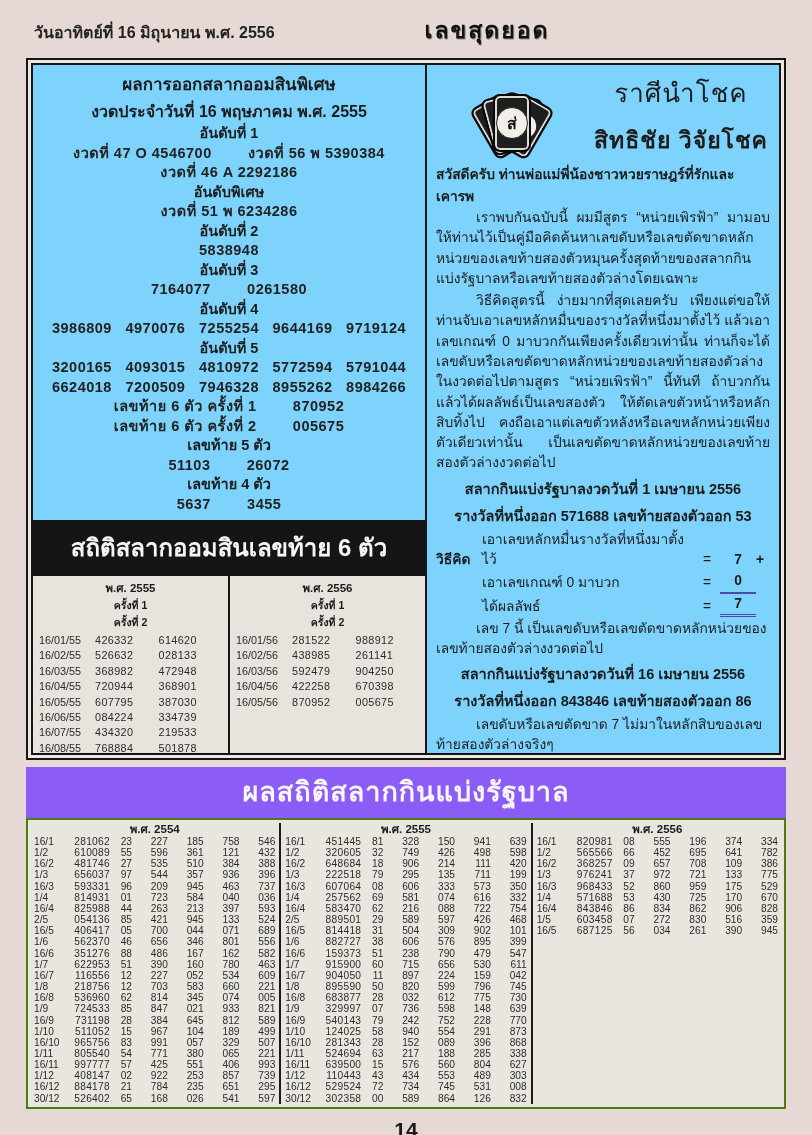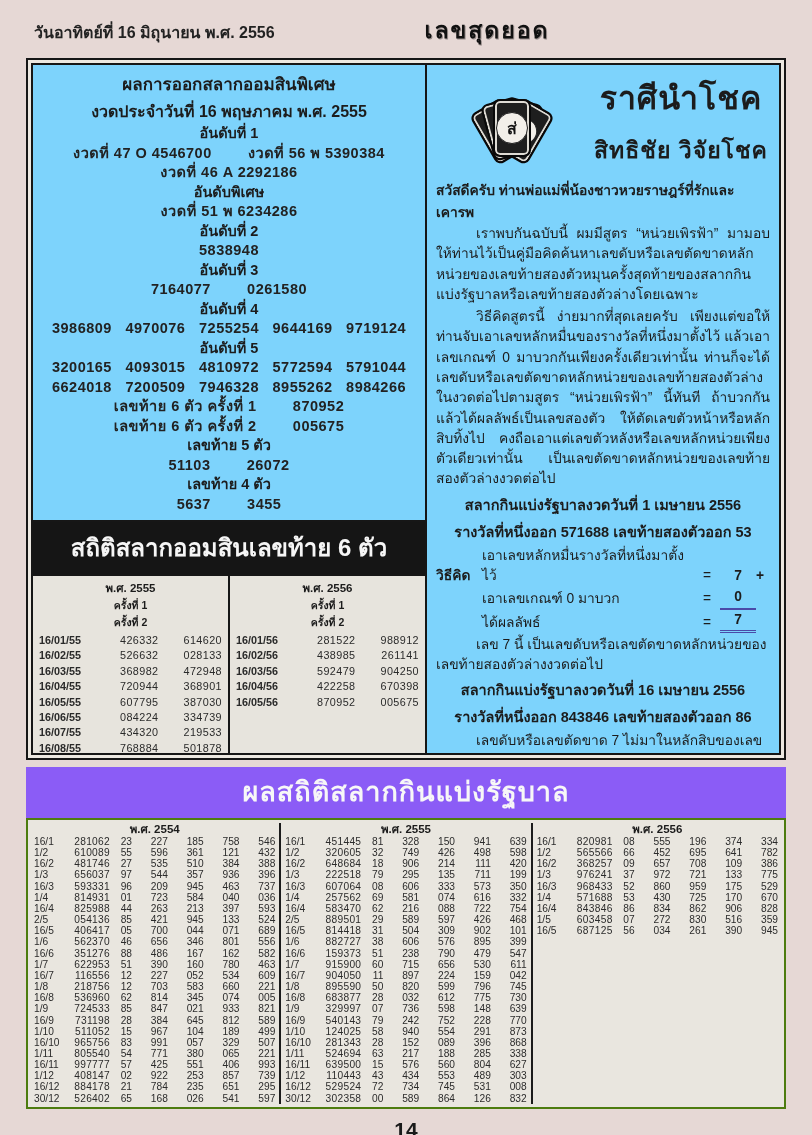--- a/index.html
+++ b/index.html
@@ -29,42 +29,42 @@
   .oms-banner{background:#151515;color:#f5f5f5;font-size:24px;font-weight:bold;
     text-align:center;padding:6px 0 7px;margin-top:4px;border-top:2px solid #161616;border-bottom:2px solid #161616;}
   .oms-table{display:flex;flex:1;background:#e7e4dd;}
   .oms-half{flex:1;padding:3px 6px;}
   .oms-half.first{border-right:2px solid #161616;}
   .oms-year{text-align:center;font-size:11.5px;font-weight:bold;}
   .oms-subhead{display:flex;font-size:10.5px;font-weight:bold;margin-bottom:2px;flex-direction:column;}
   .oms-subhead .sh0{width:56px;}
   .oms-subhead .sh1,.oms-subhead .sh2{flex:1;text-align:center;}
   .oms-table .trow{display:flex;font-size:10.8px;line-height:15.4px;color:#2a2a2a;}
-  .oms-table .c0{width:56px;text-align:left;font-weight:bold;}
-  .oms-table .c1,.oms-table .c2{flex:1;text-align:right;letter-spacing:0.4px;}
+  .oms-table .c0{width:56px;text-align:left;}
+  .oms-table .c1,.oms-table .c2{flex:1;text-align:left;letter-spacing:0.4px;}
   
   .right-col{flex:1;padding:4px 9px 2px;display:flex;flex-direction:column;}
   .deco{font-size:11px;line-height:13px;text-align:center;white-space:nowrap;overflow:hidden;color:#151515;letter-spacing:0.5px;}
   .horo-header{display:flex;align-items:center;gap:8px;padding:3px 0 2px;}
   .cards{width:148px;height:84px;position:relative;flex:none;}
   .card{position:absolute;bottom:5px;left:50%;width:34px;height:54px;margin-left:-17px;
     background:#1e1e1e;border:2px solid #090909;border-radius:7px;transform-origin:50% 92%;
     box-shadow:inset 0 0 0 2px #dedbd4;display:flex;align-items:center;justify-content:center;}
   .card-circle{width:24px;height:24px;border-radius:50%;background:#f2efe9;border:1px solid #222;
     display:flex;align-items:center;justify-content:center;font-size:13px;font-weight:bold;color:#111;}
   .card.k0{transform:rotate(-30deg);}
   .card.k1{transform:rotate(-15deg);}
   .card.k2{transform:rotate(0deg);z-index:3;}
   .card.k3{transform:rotate(15deg);}
   .card.k4{transform:rotate(30deg);}
   .card.k2 .card-circle{width:30px;height:30px;font-size:16px;}
   .horo-titles{flex:1;text-align:center;}
-  .horo-title1{font-size:32px;font-weight:bold;letter-spacing:1px;}
+  .horo-title1{font-size:26px;font-weight:normal;letter-spacing:1px;}
   .horo-title2{font-size:23px;font-weight:bold;letter-spacing:1px;margin-top:9px;}
-  .greeting{font-size:13.8px;font-weight:600;margin-top:9px;}
+  .greeting{font-size:13.8px;font-weight:600;margin-top:3px;}
   .para{font-size:13.8px;line-height:1.47;text-indent:40px;margin:1px 0;text-align:justify;}
   .center-bold{text-align:center;font-weight:bold;font-size:14.5px;margin:2px 0;}
   .formula{margin:1px 0 1px 0;}
   .f-row{display:flex;font-size:13.8px;line-height:1.5;align-items:flex-end;}
   .f-lead{width:46px;font-weight:bold;flex:none;}
   .f-label{flex:1;}
   .f-eq{width:26px;text-align:center;}
   .f-val{width:36px;text-align:center;font-weight:600;}
   .f-val.u1{border-bottom:2px solid #4a4aa8;}
   .f-val.u2{border-bottom:3px double #4a4aa8;}

